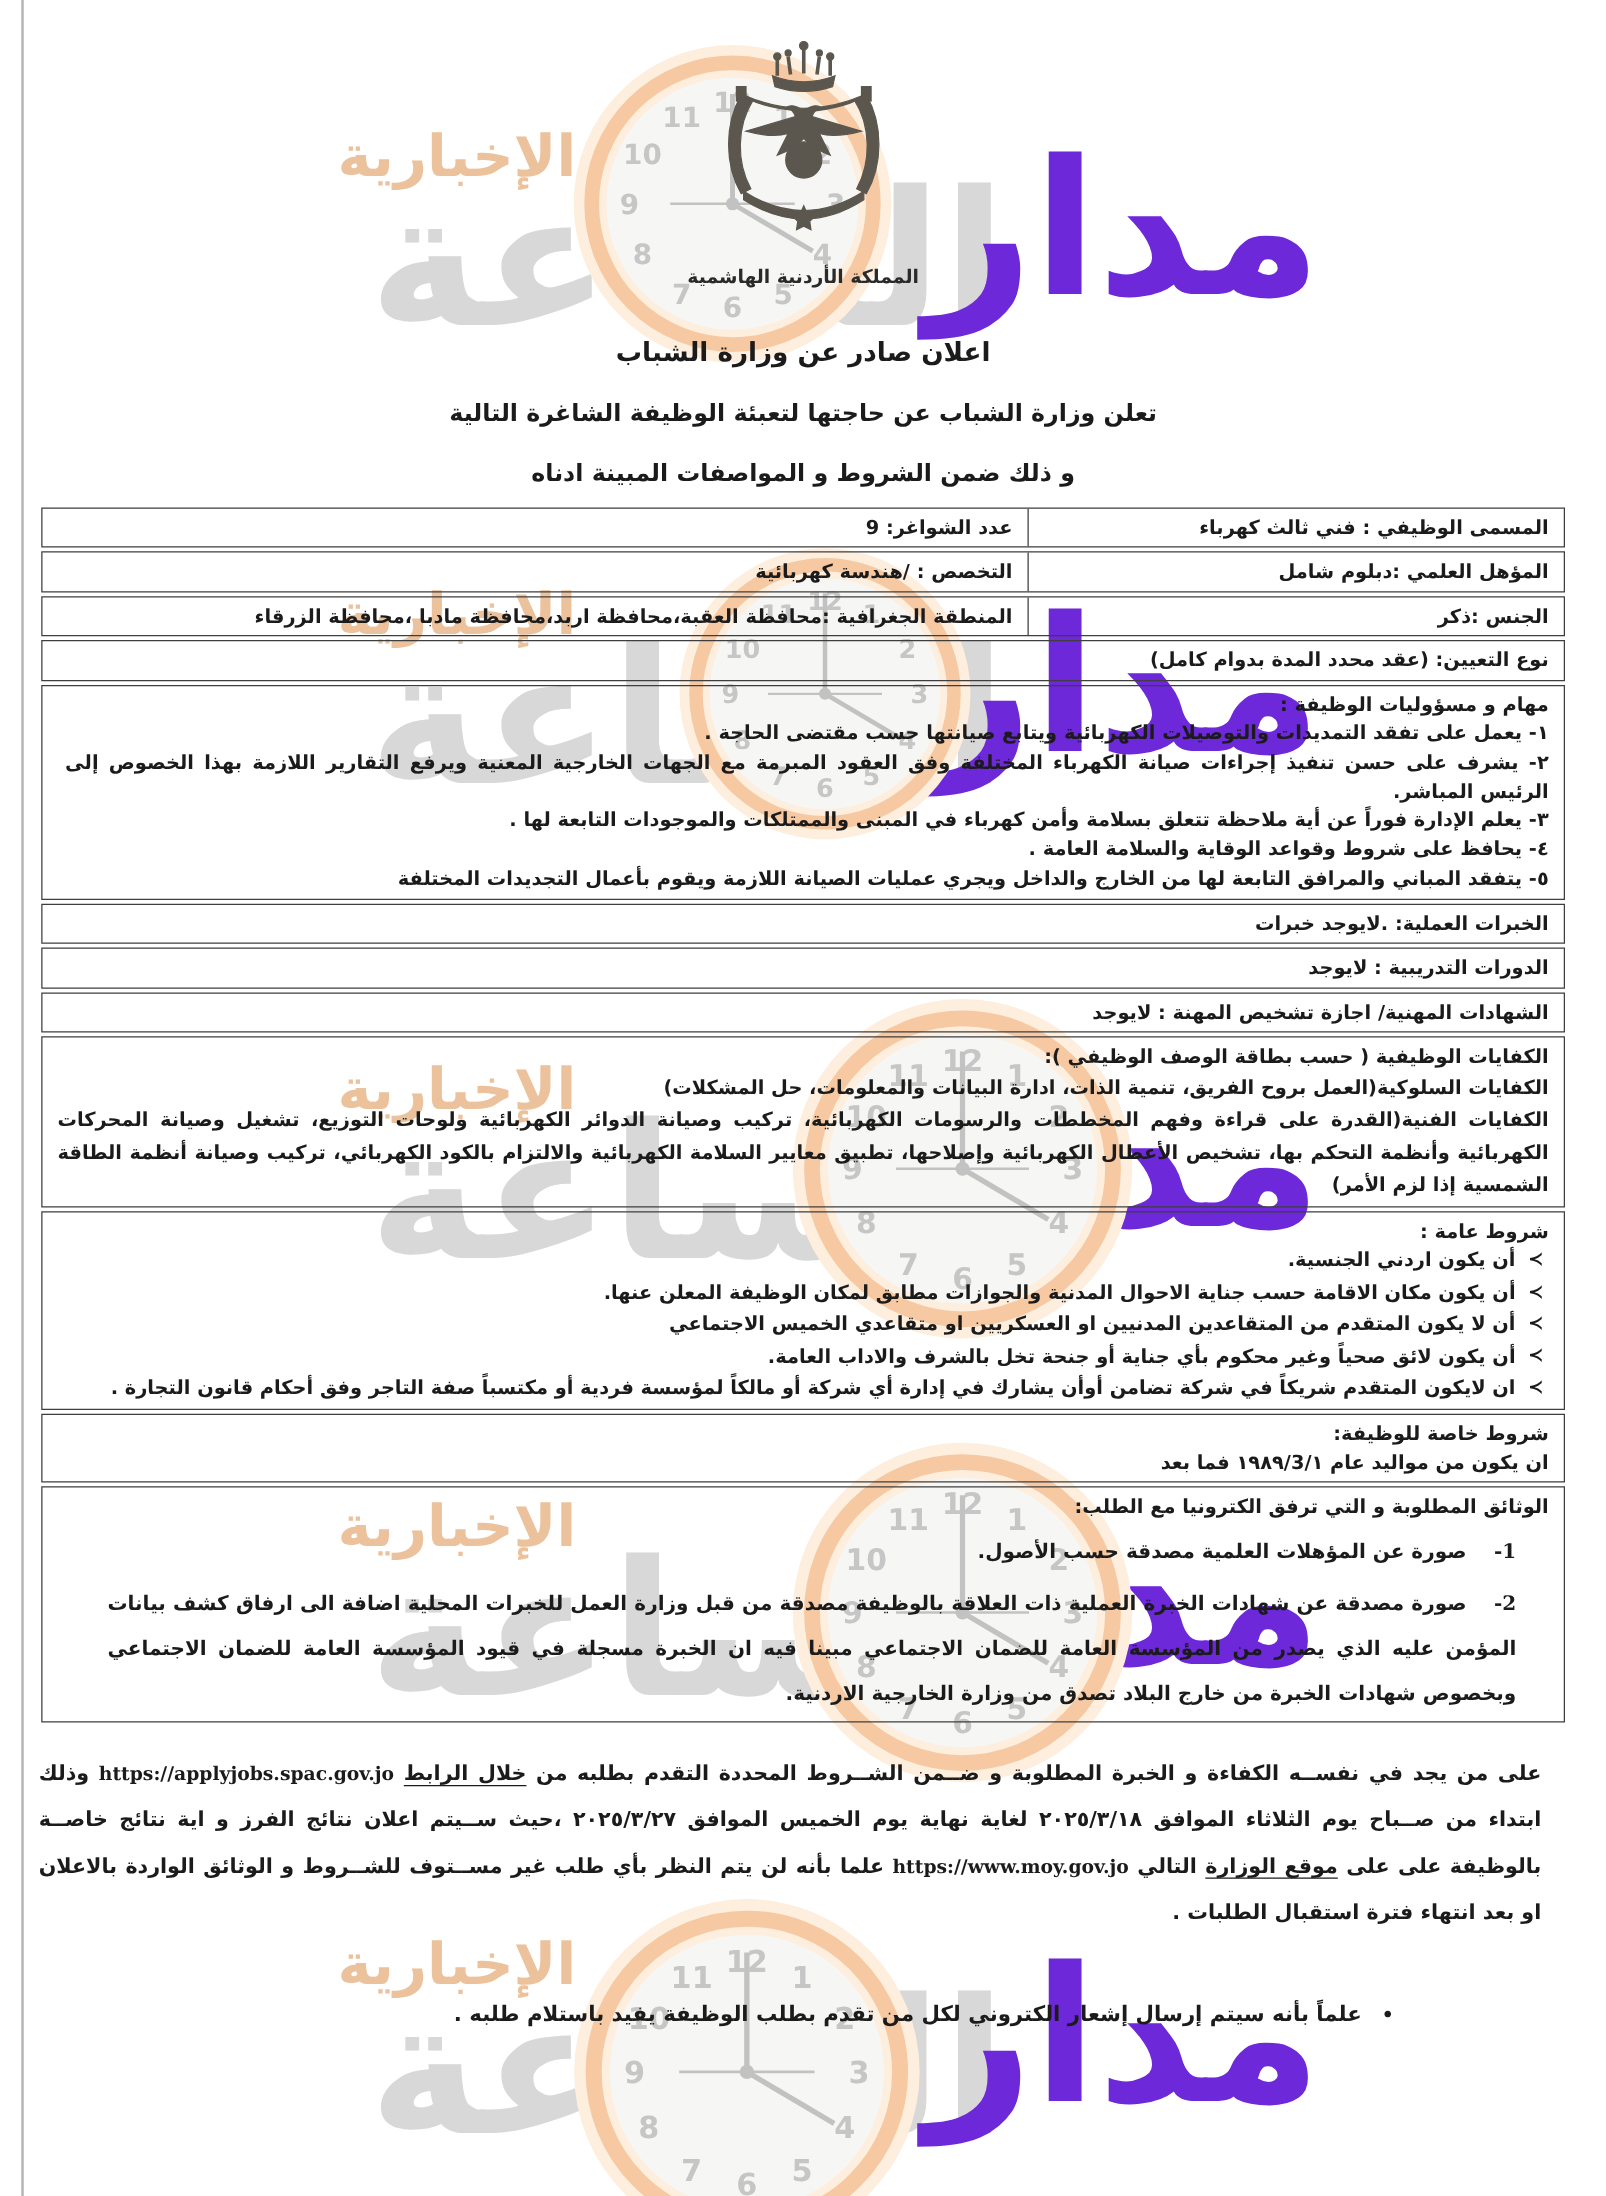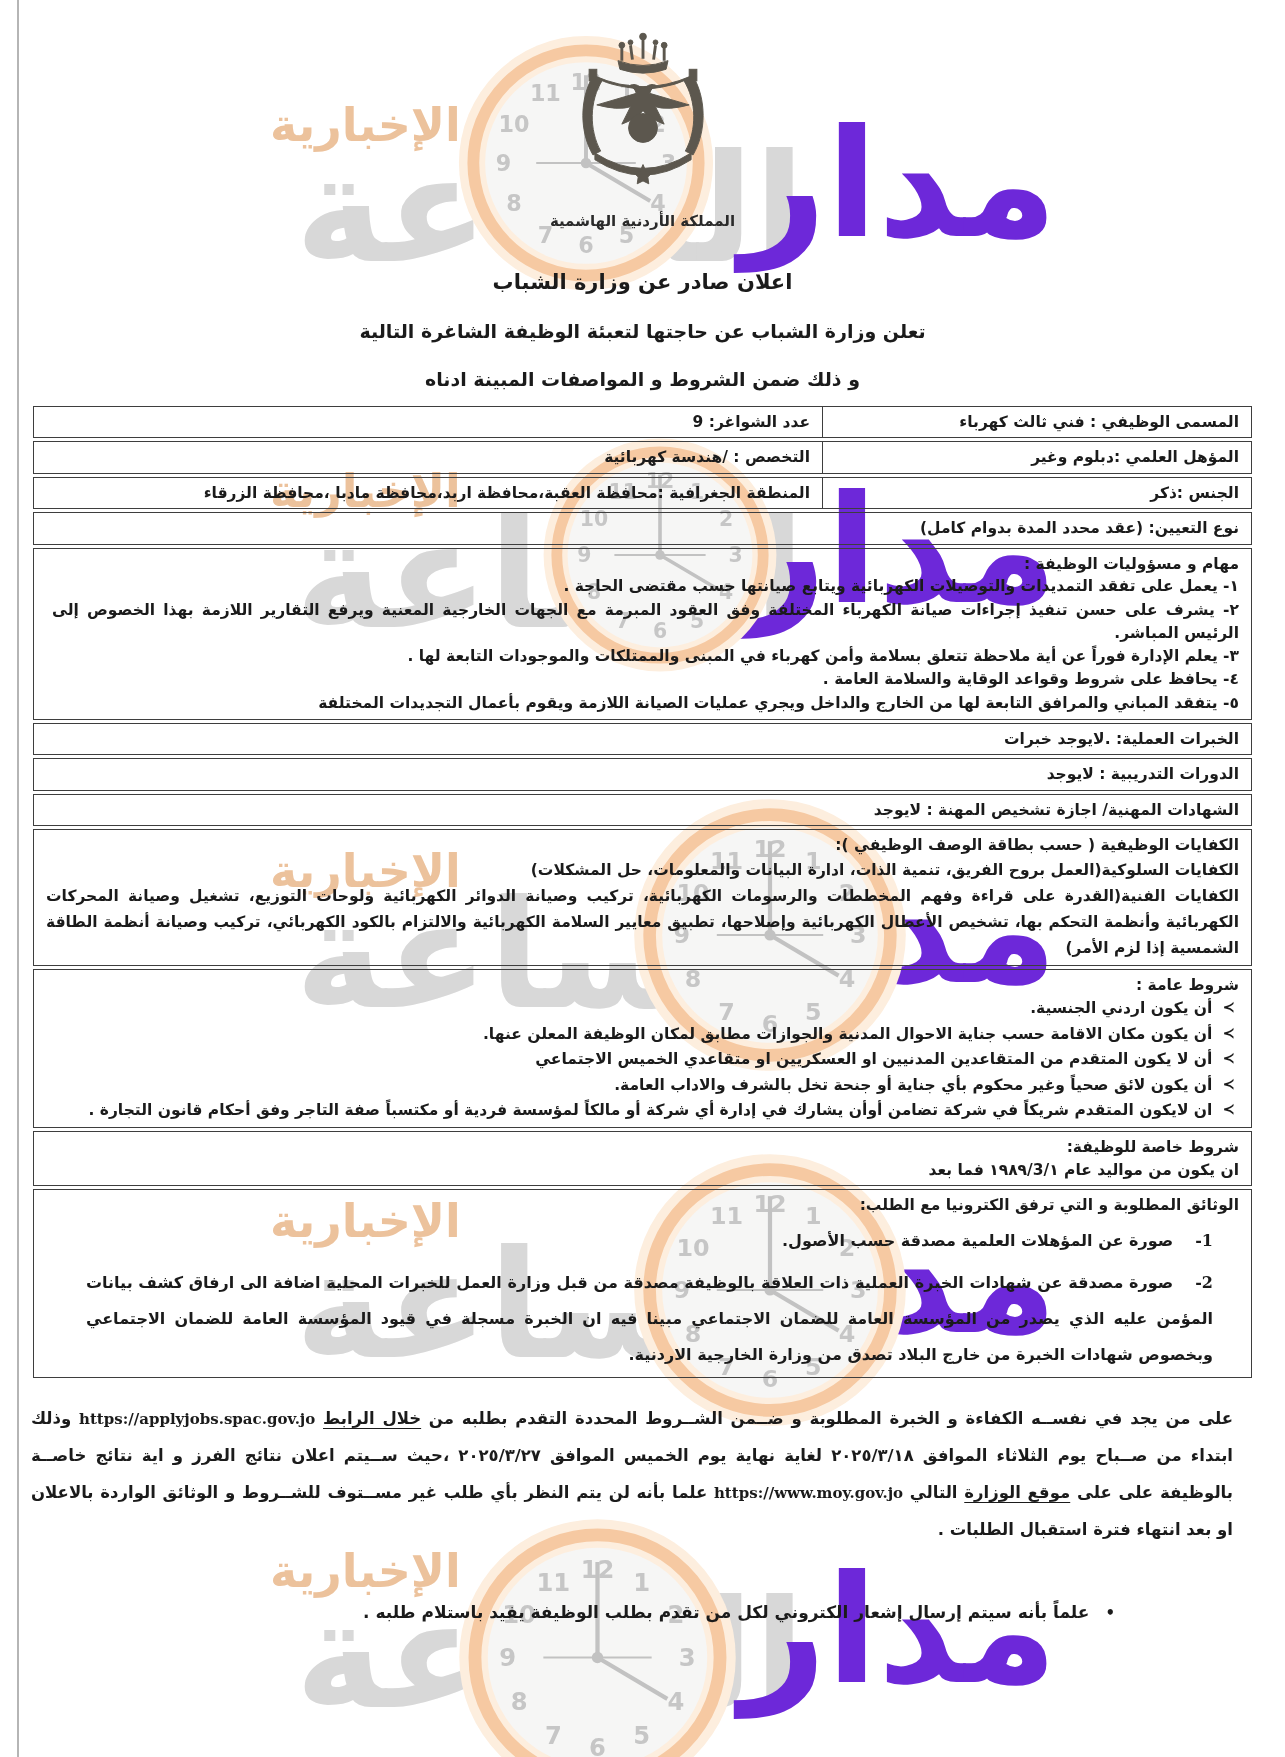--- a/index.html
+++ b/index.html
@@ -161,21 +161,21 @@
     <div class="h-sub">و ذلك ضمن الشروط و المواصفات المبينة ادناه</div>
 
     <div class="jobtable">
 
       <div class="trow two">
         <div class="cell c-right">المسمى الوظيفي :   فني ثالث كهرباء</div>
         <div class="cell c-left">عدد الشواغر: 9</div>
       </div>
 
       <div class="trow two">
-        <div class="cell c-right">المؤهل العلمي :دبلوم وغير</div>
+        <div class="cell c-right">المؤهل العلمي :دبلوم شامل</div>
         <div class="cell c-left">التخصص : /هندسة كهربائية</div>
       </div>
 
       <div class="trow two">
         <div class="cell c-right">الجنس :ذكر</div>
         <div class="cell c-left">المنطقة الجغرافية :محافظة العقبة،محافظة اربد،محافظة مادبا ،محافظة الزرقاء</div>
       </div>
 
       <div class="trow">
         <div class="full">نوع التعيين: (عقد محدد المدة بدوام كامل)</div>

